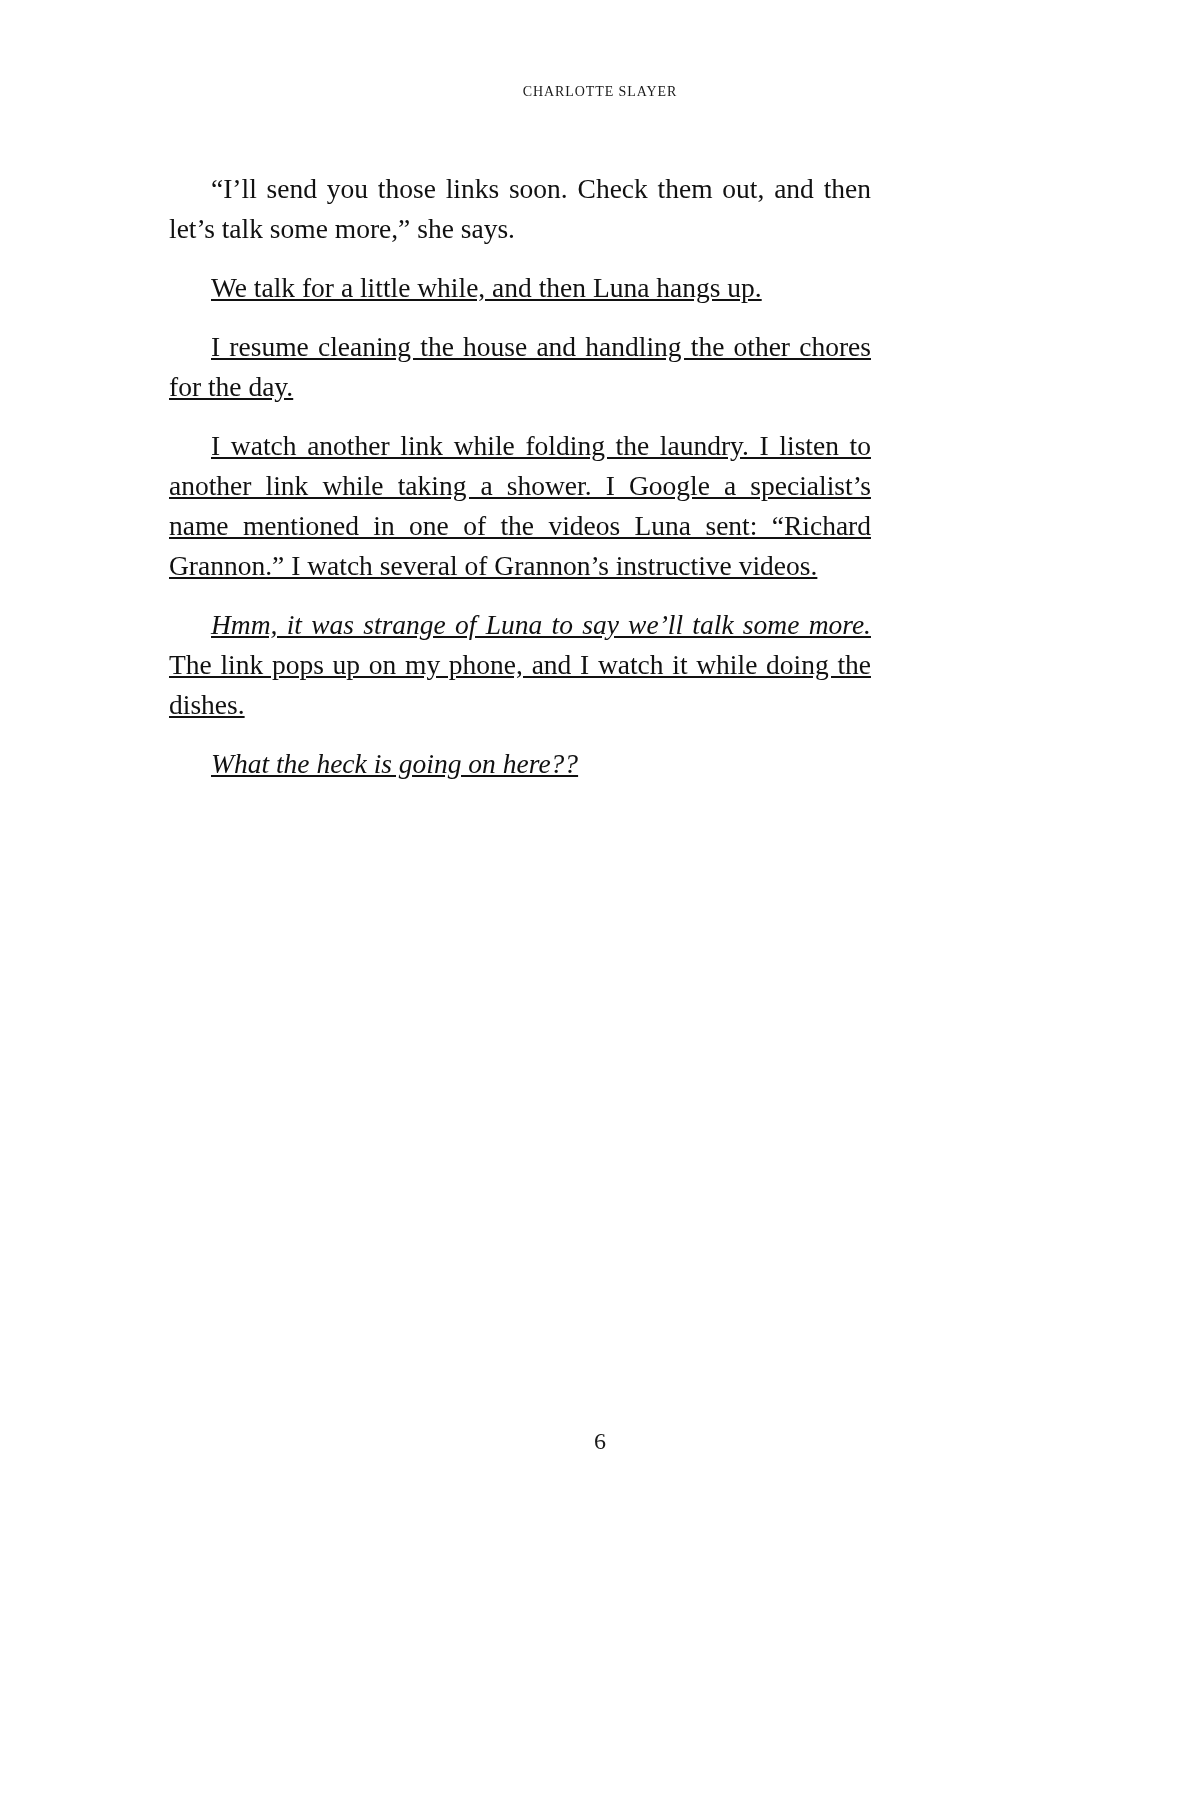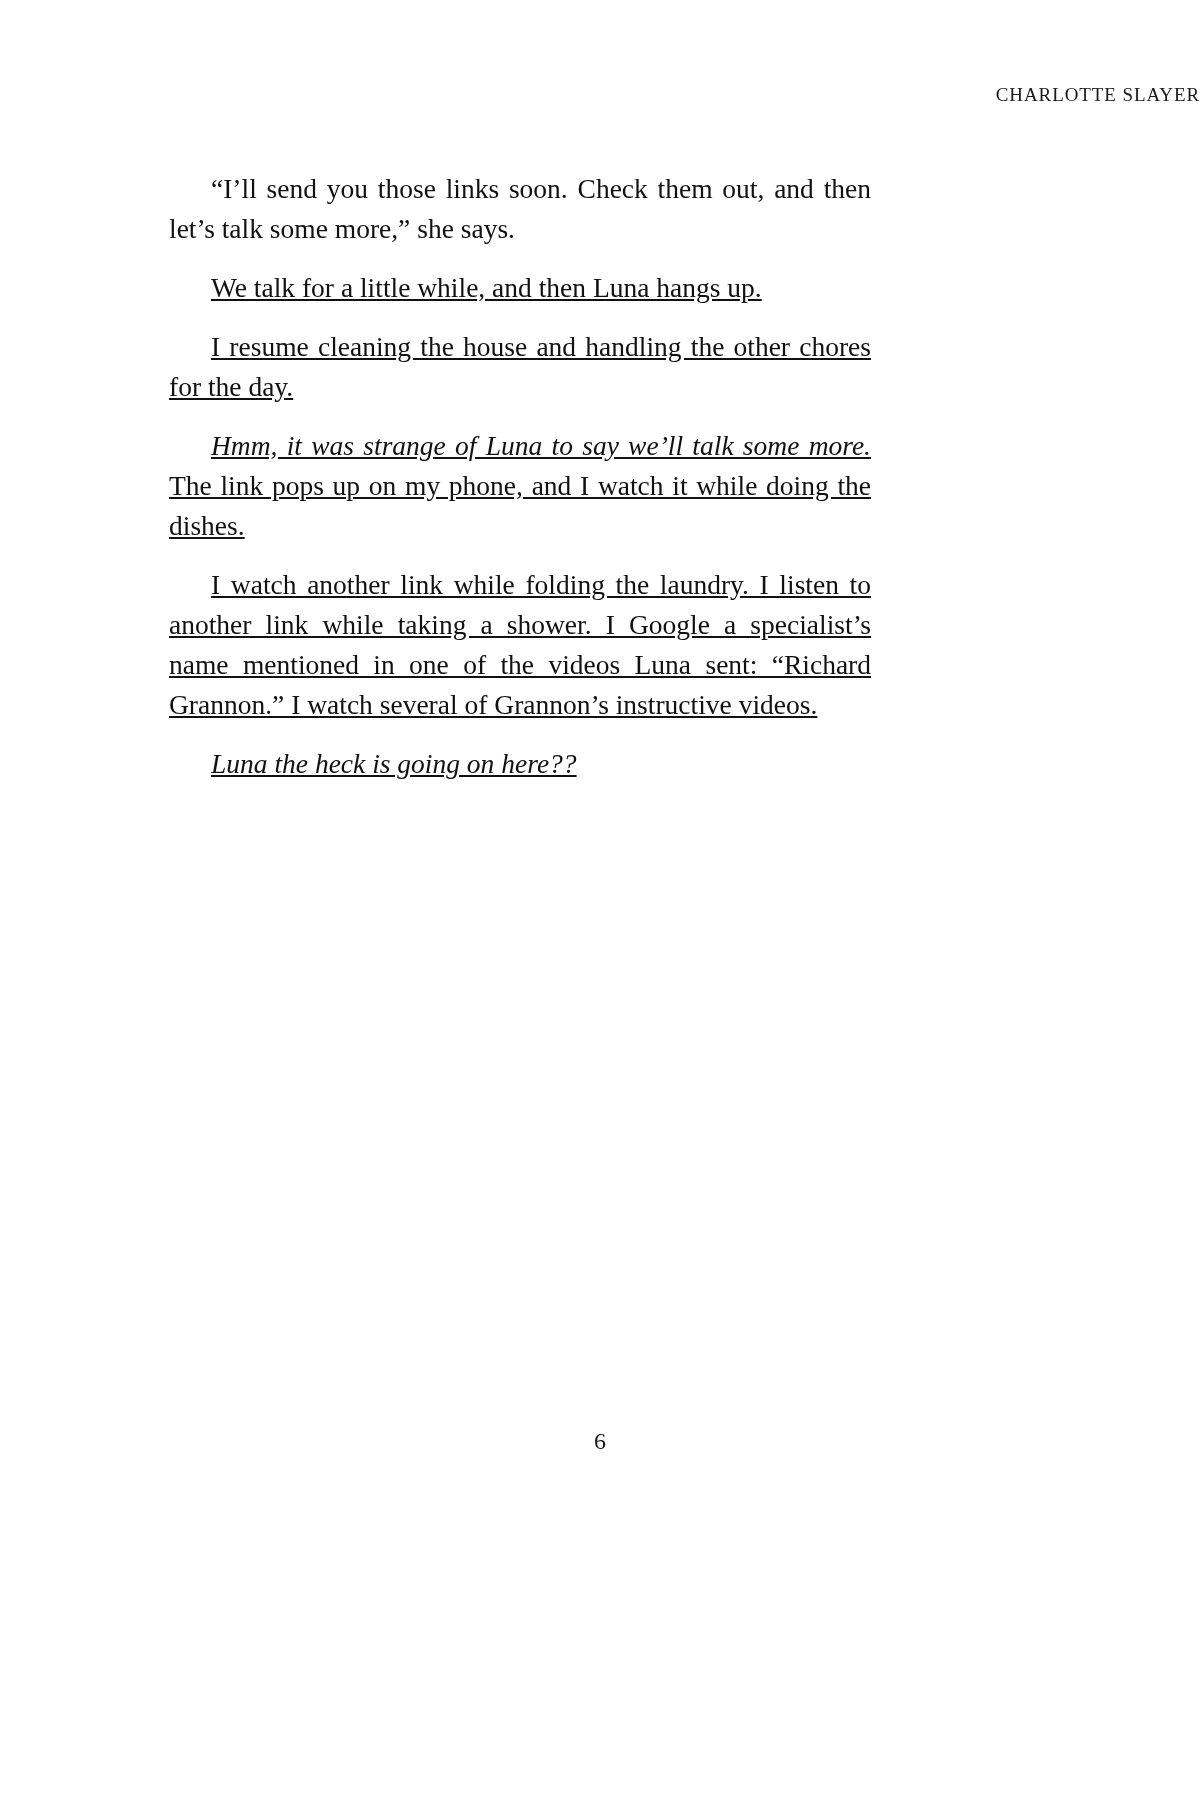--- a/index.html
+++ b/index.html
@@ -15,22 +15,22 @@
     box-sizing: border-box;
     font-family: "Liberation Serif", "DejaVu Serif", serif;
     color: #111111;
     overflow: hidden;
   }
   .running-head {
     position: absolute;
     top: 84px;
     left: 0;
     right: 0;
-    text-align: right;
-    font-size: 19px;
+    text-align: center;
+    font-size: 14px;
     letter-spacing: 0.9px;
     font-variant: small-caps;
     text-transform: uppercase;
     color: #1a1a1a;
   }
   .body-block {
     position: absolute;
     top: 169px;
     left: 169px;
     width: 702px;
@@ -78,26 +78,26 @@
   <div class="running-head">CHARLOTTE SLAYER</div>
 
   <div class="body-block">
 
     <p class="para">“I’ll send you those links soon. Check them out, and then let’s talk some more,” she says.</p>
 
     <p class="para">We talk for a little while, and then Luna hangs up.</p>
 
     <p class="para">I resume cleaning the house and handling the other chores for the day.</p>
 
+    <p class="para">I watch another link while folding the laundry. I listen to another link while taking a shower. I Google a specialist’s name mentioned in one of the videos Luna sent: “Richard Grannon.” I watch several of Grannon’s instructive videos.</p>
+
     <p class="para"><em>Hmm, it was strange of Luna to say we’ll talk some more.</em><span> The link pops up on my phone, and I watch it while doing the dishes.</span></p>
 
-    <p class="para">I watch another link while folding the laundry. I listen to another link while taking a shower. I Google a specialist’s name mentioned in one of the videos Luna sent: “Richard Grannon.” I watch several of Grannon’s instructive videos.</p>
 
-
-    <p class="para italic short">Luna the heck is going on here??</p>
+    <p class="para italic short">What the heck is going on here??</p>
 
 
 
   </div>
 
   <div class="folio">6</div>
 
 </div>
 
 </body></html>

